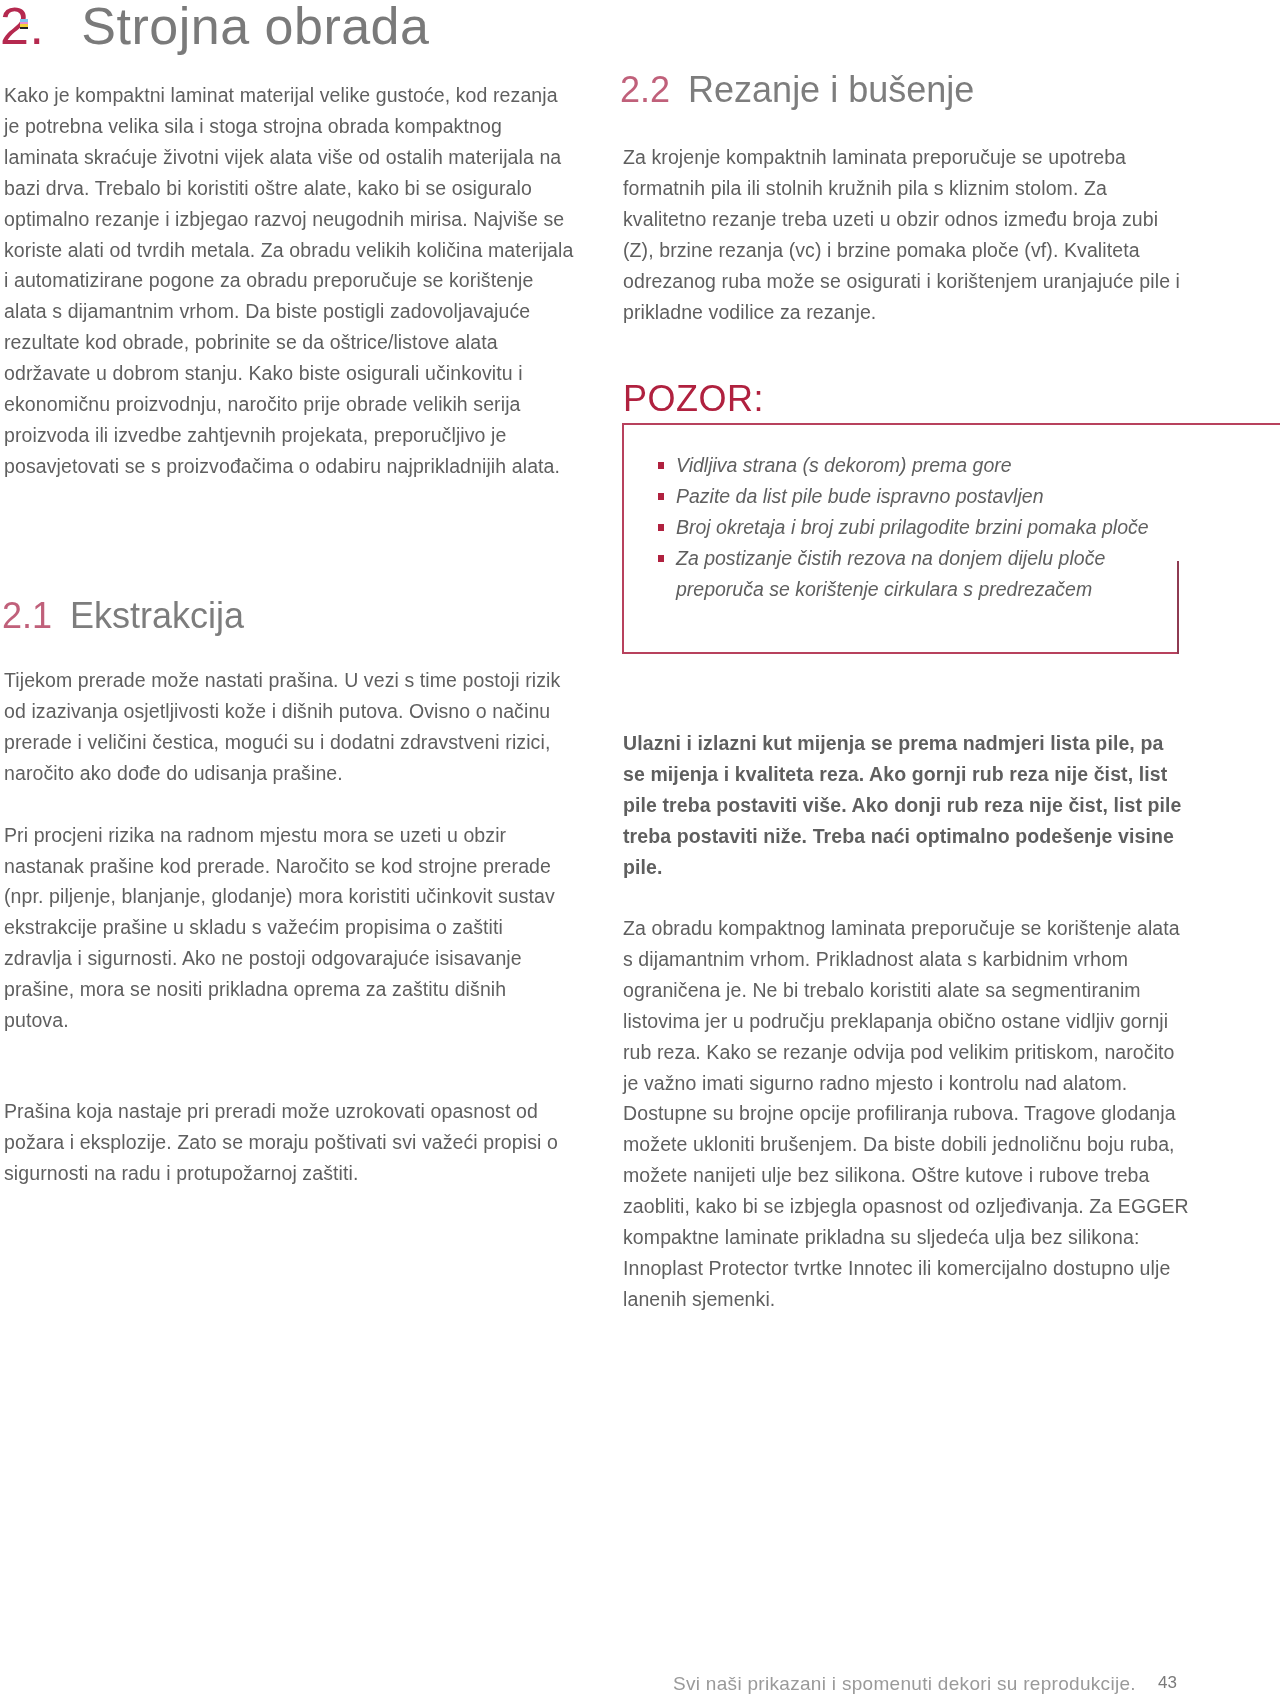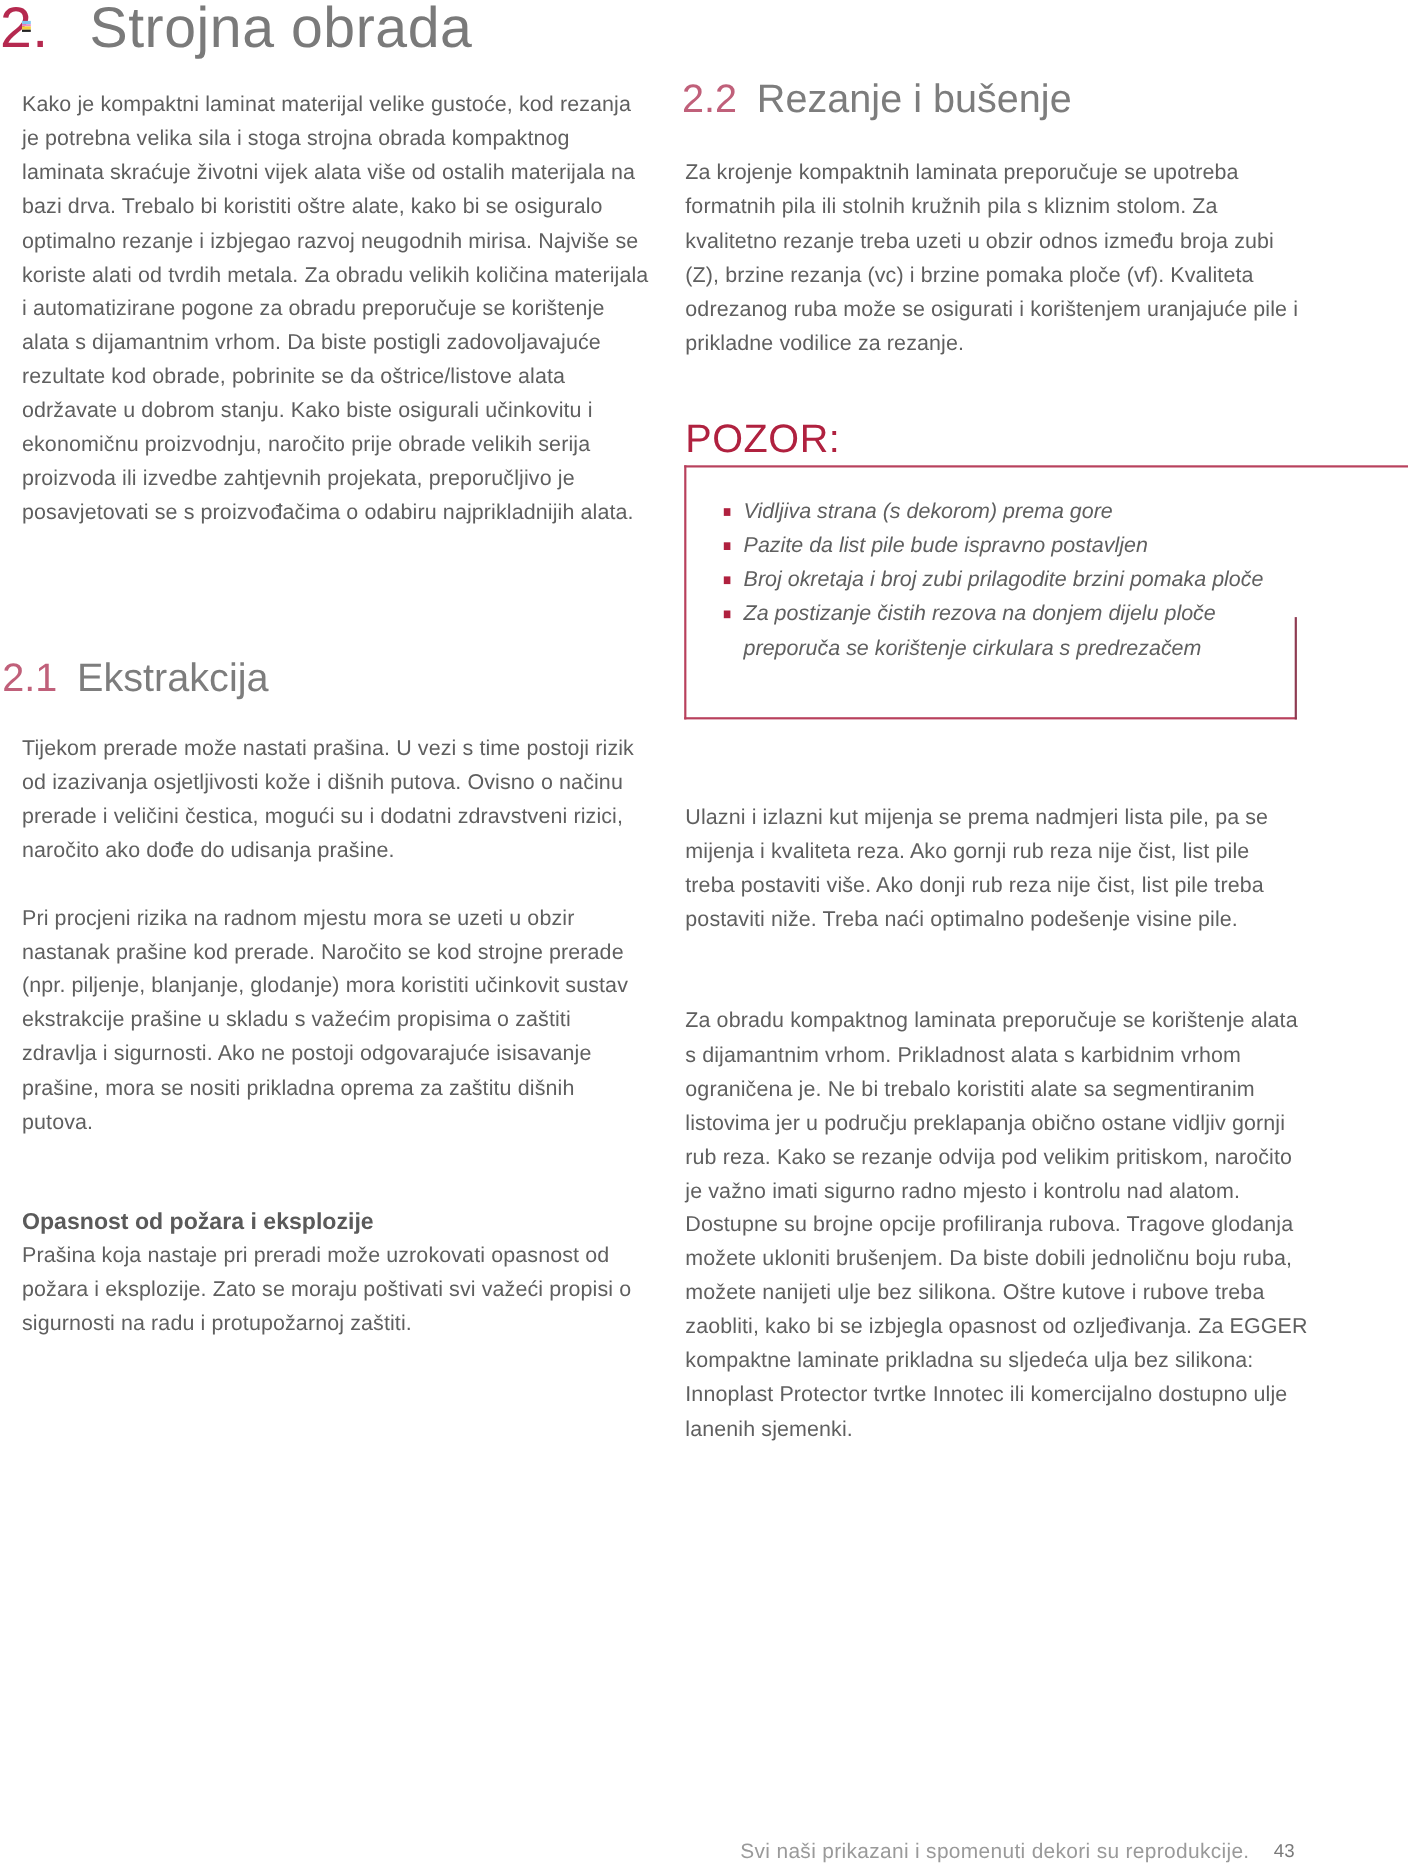--- a/index.html
+++ b/index.html
@@ -18,21 +18,21 @@
   }
   .h2 .num { color: #c0607a; }
   .body-text {
     font-size: 19.5px; line-height: 30.9px; color: #5f5f5f; letter-spacing: 0.1px;
   }
   .body-text p { margin: 0; }
   .sub {
     font-size: 21px; font-weight: bold; color: #5a5a5a; line-height: 30px; margin: 0;
     font-weight: 600;
   }
-  .left-col { left: 4px; width: 600px; margin-left: 16px; }
+  .left-col { left: 4px; width: 600px; }
   .right-col { left: 623px; width: 570px; }
   .pozor {
     left: 623px; top: 377px; font-size: 36px; color: #b0213f; line-height: 44px; letter-spacing: 0.5px;
   }
   .box-top { left: 622px; top: 423px; width: 658px; height: 2px; background: #b8415d; }
   .box-left { left: 622px; top: 423px; width: 2px; height: 231px; background: #b8415d; }
   .box-bottom { left: 622px; top: 652px; width: 557px; height: 2px; background: #b8415d; }
   .box-right { left: 1177px; top: 561px; width: 2px; height: 93px; background: #8e3b52; }
   .pozor-list { left: 656px; top: 450px; width: 520px; list-style: none; margin: 0; padding: 0; }
   .pozor-list li { position: relative; padding-left: 20px; font-size: 19.5px; line-height: 30.9px; color: #5f5f5f; font-style: italic; }
@@ -68,21 +68,20 @@
 </div>
 
 <div class="abs left-col" style="top:665px; width:560px;">
   <div class="body-text">
     <p>Tijekom prerade može nastati prašina. U vezi s time postoji rizik od izazivanja osjetljivosti kože i dišnih putova. Ovisno o načinu prerade i veličini čestica, mogući su i dodatni zdravstveni rizici, naročito ako dođe do udisanja prašine.</p>
     <p style="margin-top:31px;">Pri procjeni rizika na radnom mjestu mora se uzeti u obzir nastanak prašine kod prerade. Naročito se kod strojne prerade (npr. piljenje, blanjanje, glodanje) mora koristiti učinkovit sustav ekstrakcije prašine u skladu s važećim propisima o zaštiti zdravlja i sigurnosti. Ako ne postoji odgovarajuće isisavanje prašine, mora se nositi prikladna oprema za zaštitu dišnih putova.</p>
   </div>
 </div>
 
 <div class="abs left-col" style="top:1096px; width:560px;">
-  <p class="sub">Opasnost od požara i eksplozije</p>
   <div class="body-text">
     <p>Prašina koja nastaje pri preradi može uzrokovati opasnost od požara i eksplozije. Zato se moraju poštivati svi važeći propisi o sigurnosti na radu i protupožarnoj zaštiti.</p>
   </div>
 </div>
 
 <div class="abs h2" style="left:620px; top:68px;">
   <span class="num">2.2</span>
   <span style="margin-left:8px;">Rezanje i bušenje</span>
 </div>
 
@@ -96,21 +95,21 @@
 <div class="abs box-bottom"></div>
 <div class="abs box-right"></div>
 
 <ul class="abs pozor-list">
   <li><span class="bullet"></span><span>Vidljiva strana (s dekorom) prema gore</span></li>
   <li><span class="bullet"></span><span>Pazite da list pile bude ispravno postavljen</span></li>
   <li><span class="bullet"></span><span>Broj okretaja i broj zubi prilagodite brzini pomaka ploče</span></li>
   <li><span class="bullet"></span><span>Za postizanje čistih rezova na donjem dijelu ploče preporuča se korištenje cirkulara s predrezačem</span></li>
 </ul>
 
-<div class="abs right-col body-text" style="top:728px; width:560px;">
+<div class="abs right-col body-text" style="top:728px; width:560px;font-weight:bold;">
   <p>Ulazni i izlazni kut mijenja se prema nadmjeri lista pile, pa se mijenja i kvaliteta reza. Ako gornji rub reza nije čist, list pile treba postaviti više. Ako donji rub reza nije čist, list pile treba postaviti niže. Treba naći optimalno podešenje visine pile.</p>
 </div>
 
 <div class="abs right-col body-text" style="top:913px; width:570px;">
   <p>Za obradu kompaktnog laminata preporučuje se korištenje alata s dijamantnim vrhom.  Prikladnost alata s karbidnim vrhom ograničena je.  Ne bi trebalo koristiti alate sa segmentiranim listovima jer u području preklapanja obično ostane vidljiv gornji rub reza. Kako se rezanje odvija pod velikim pritiskom, naročito je važno imati sigurno radno mjesto i kontrolu nad alatom. Dostupne su brojne opcije profiliranja rubova. Tragove glodanja možete ukloniti brušenjem. Da biste dobili jednoličnu boju ruba, možete nanijeti ulje bez silikona. Oštre kutove i rubove treba zaobliti, kako bi se izbjegla opasnost od ozljeđivanja. Za EGGER kompaktne laminate prikladna su sljedeća ulja bez silikona: Innoplast Protector tvrtke Innotec ili komercijalno dostupno ulje lanenih sjemenki.</p>
 </div>
 
 <div class="abs footer-note">Svi naši prikazani i spomenuti dekori su reprodukcije.</div>
 <div class="abs page-num">43</div>
 

